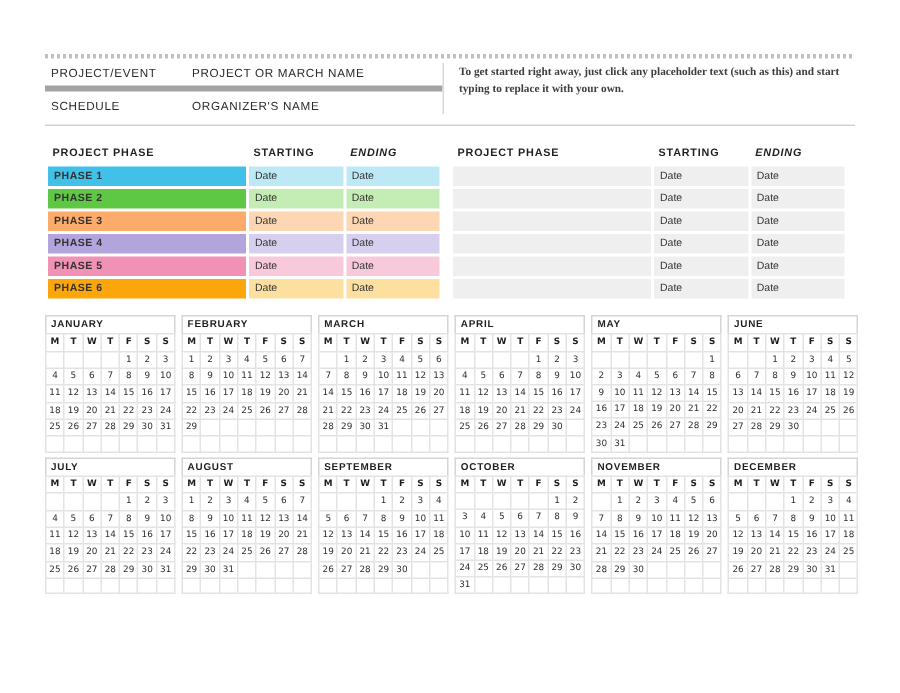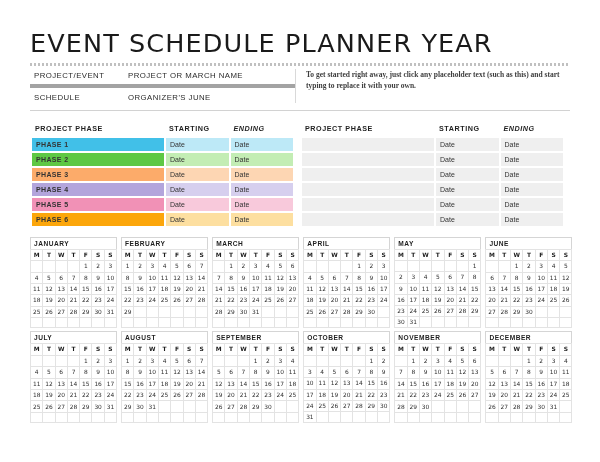--- a/index.html
+++ b/index.html
@@ -178,34 +178,33 @@
     line-height: 10.5px;
   }
   .cal td.empty { color: transparent; }
 </style>
 </head>
 <body>
 
 <div id="page">
 
   <div class="title-wrap">
-    <div class="doc-title">EVENT SCHEDULE PLANNER YEAR</div>
     <div class="title-rule"></div>
   </div>
 
   <div class="info-block">
     <table class="info-table">
       <tbody>
           <tr>
             <td class="info-label">PROJECT/EVENT</td>
             <td class="info-value">PROJECT OR MARCH NAME</td>
           </tr>
           <tr>
             <td class="info-label">SCHEDULE</td>
-            <td class="info-value">ORGANIZER'S JUNE</td>
+            <td class="info-value">ORGANIZER'S NAME</td>
           </tr>
         </tbody>
     </table>
     <div class="tip-divider"></div>
     <div class="tip-text">To get started right away, just click any placeholder text (such as this) and start typing to replace it with your own.</div>
   </div>
   <div class="info-bottom-rule"></div>
 
   <div class="phase-area">
     <table class="phase-table">

